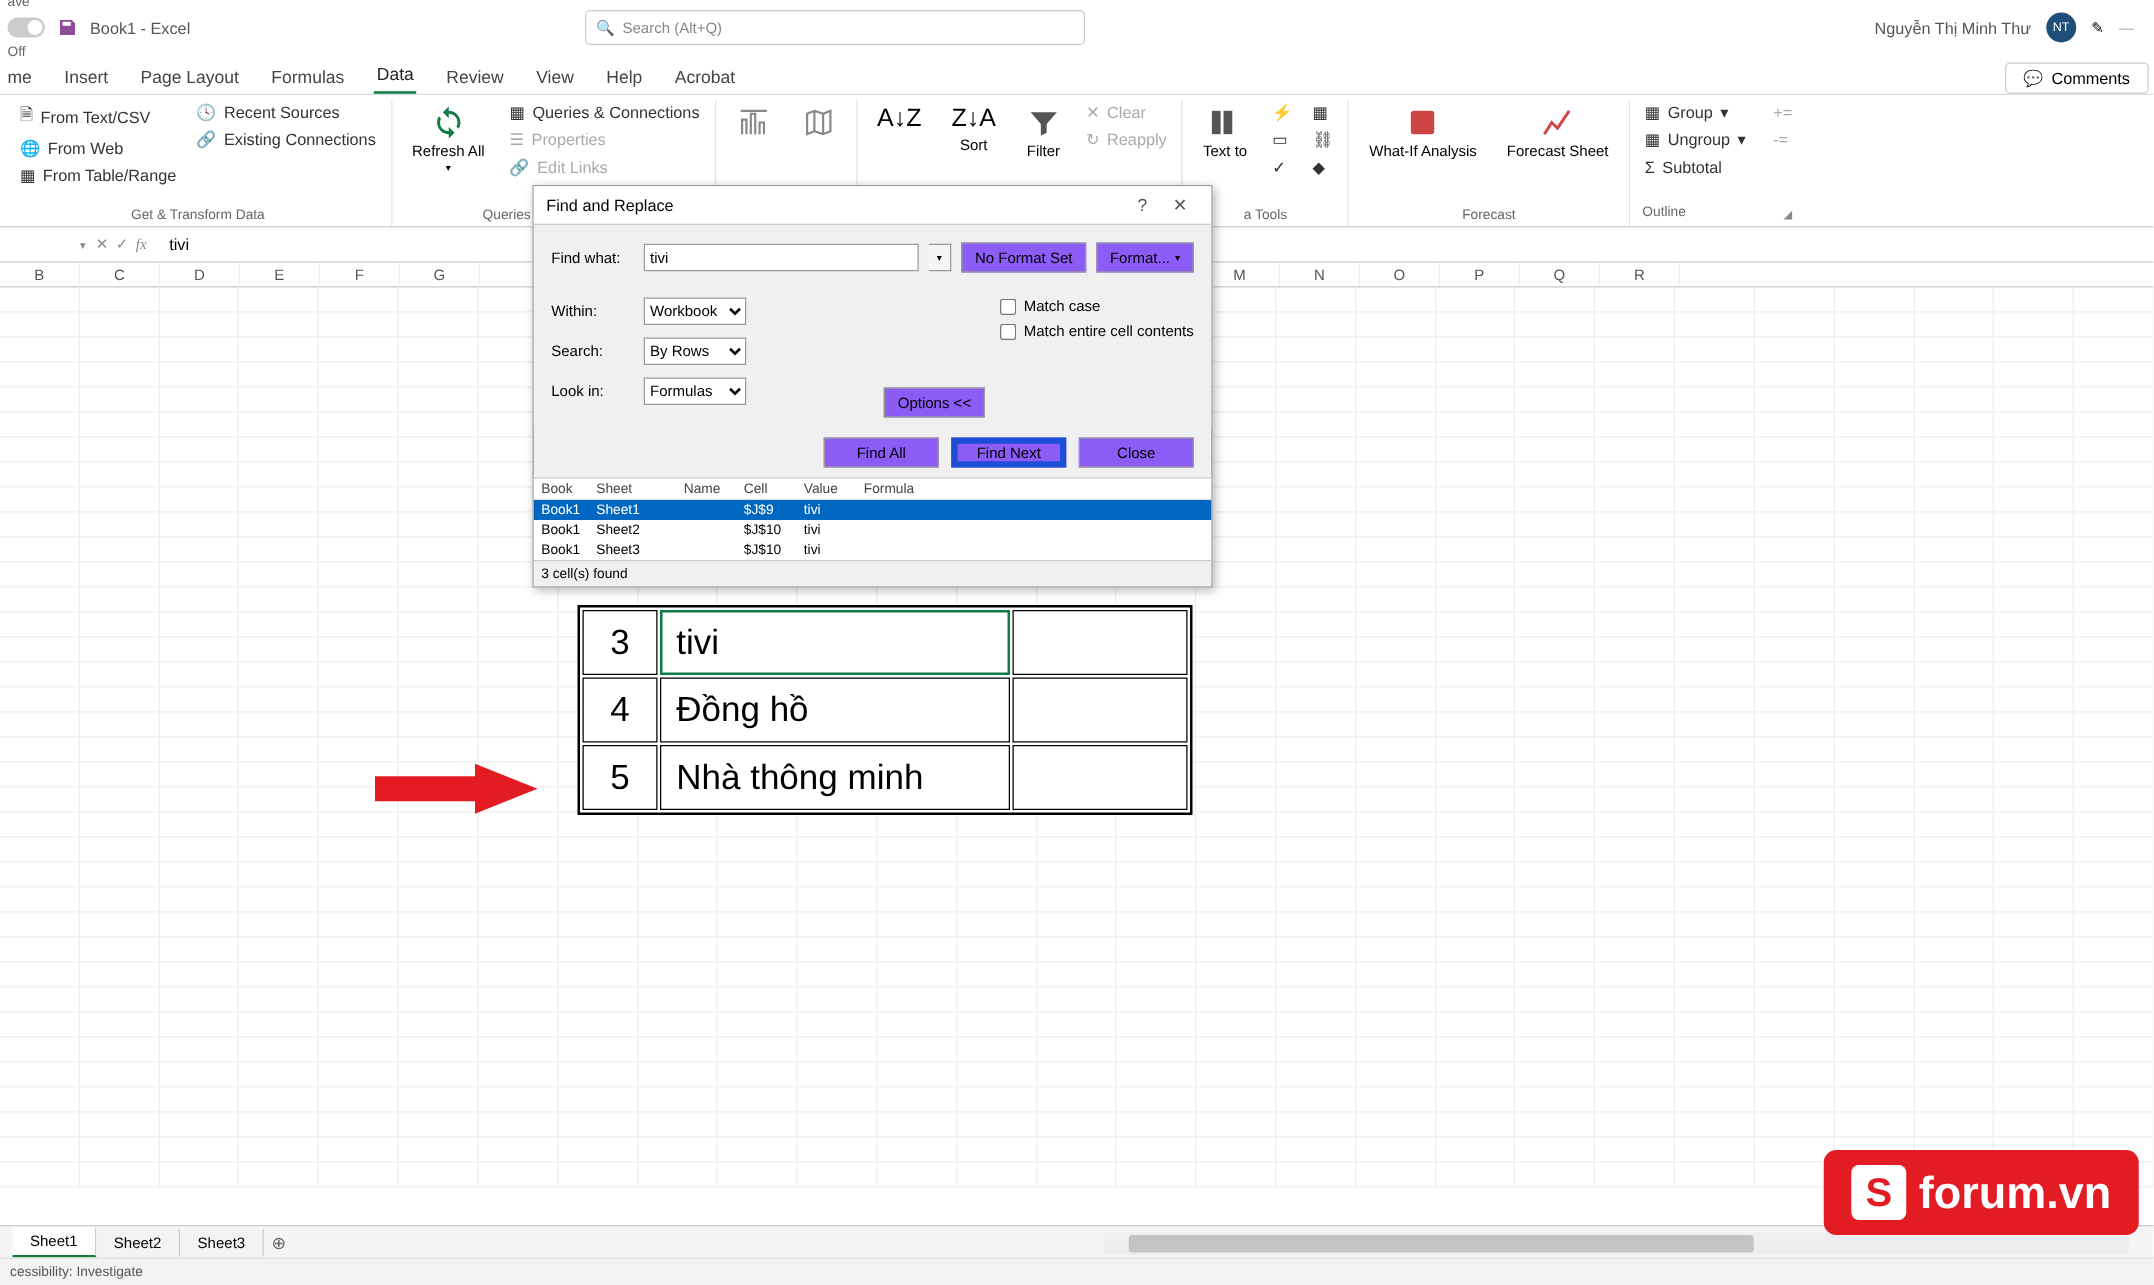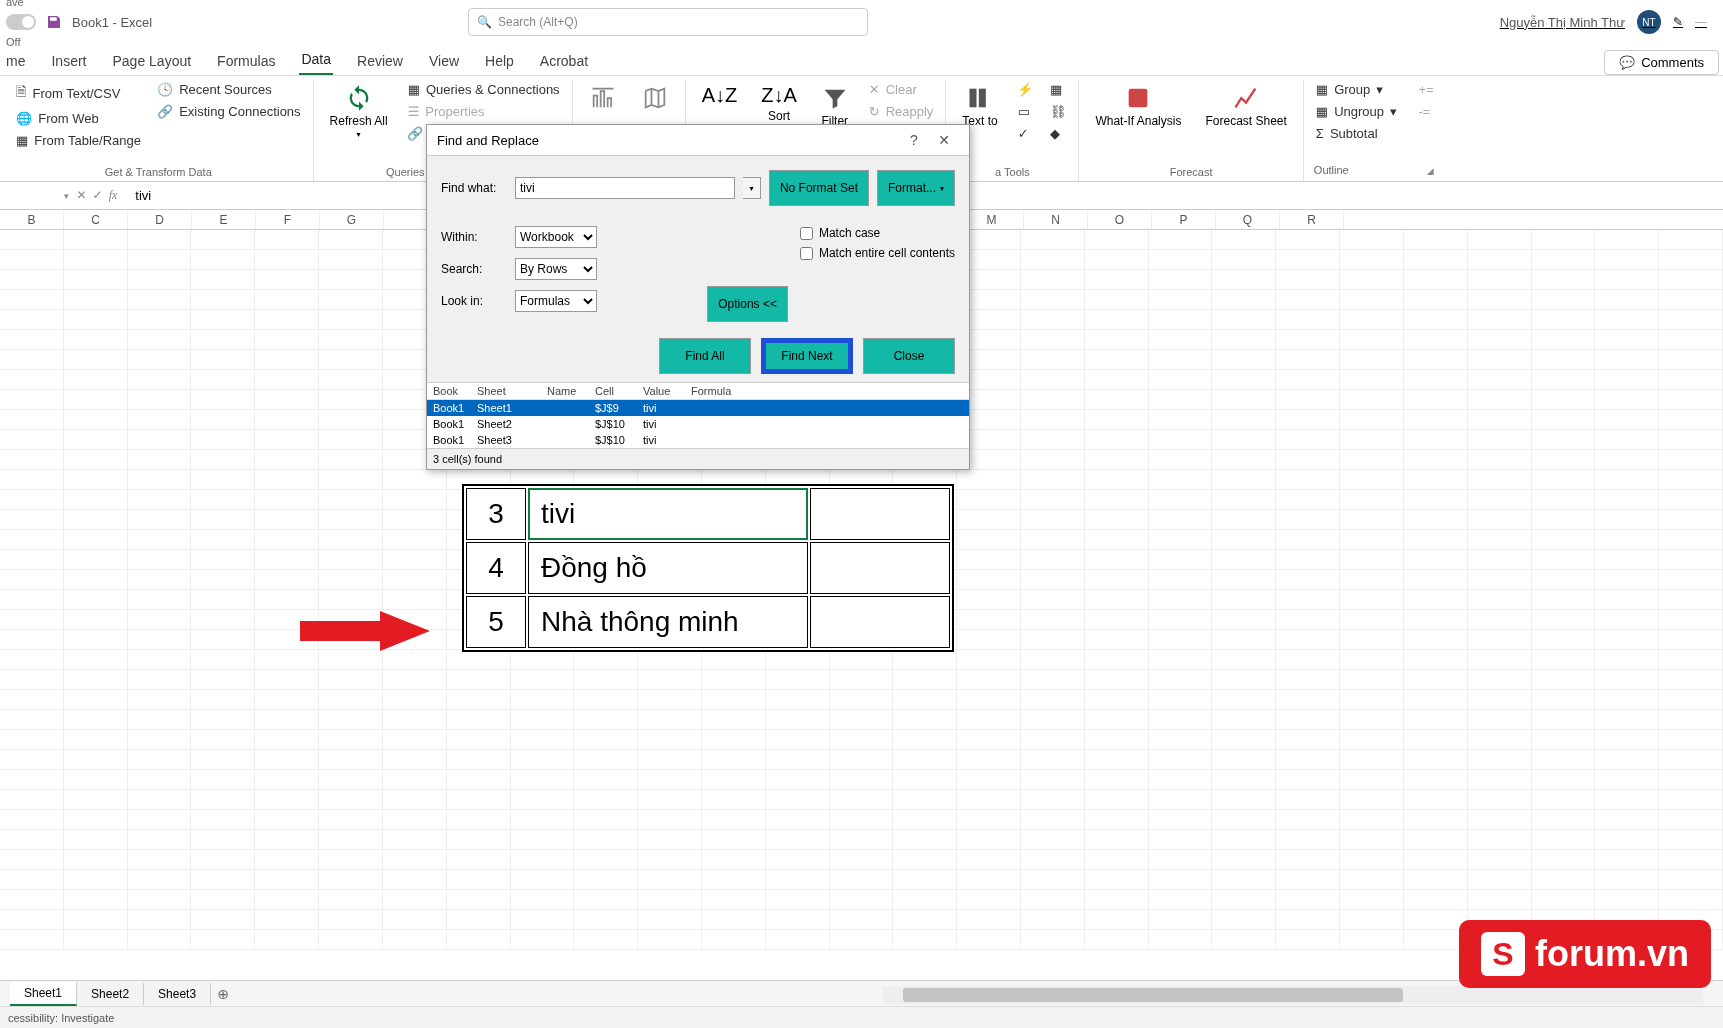--- a/index.html
+++ b/index.html
@@ -6,21 +6,21 @@
 body { background: #fff; font-size: 12px; overflow: hidden; width: 1723px; height: 1028px; position: relative; }
 
 
 .titlebar { height: 44px; display: flex; align-items: center; padding: 0 6px; background: #fff; }
 .autosave { display: flex; align-items: flex-start; gap: 6px; font-size: 11px; color: #666; flex-direction: column; }
 .toggle { width: 30px; height: 16px; background: #ccc; border-radius: 8px; position: relative; }
 .toggle::after { content:''; position: absolute; right: 2px; top: 2px; width: 12px; height: 12px; background: #fff; border-radius: 50%; }
 .save-ic { width: 16px; height: 16px; margin: 0 10px; fill: #8f4a9c; }
 .booktitle { font-size: 13px; color: #555; }
 .searchbox { margin-left: auto; margin-right: auto; width: 400px; height: 28px; border: 1px solid #ccc; border-radius: 4px; display: flex; align-items: center; padding: 0 8px; color: #888; gap: 6px; }
-.tbar-right { display: flex; align-items: center; gap: 12px; margin-left: auto; padding-right: 10px; text-decoration: underline; }
+.tbar-right { display: flex; align-items: center; gap: 12px; margin-left: auto; padding-right: 10px; }
 .user { font-size: 13px; color: #555; }
 .avatar { width: 24px; height: 24px; border-radius: 50%; background: #1f4e79; color: #fff; display: flex; align-items: center; justify-content: center; font-size: 10px; }
 
 
 .ribbon-tabs { height: 32px; display: flex; align-items: flex-end; gap: 22px; padding: 0 4px; border-bottom: 1px solid #ddd; }
 .rtab { font-size: 14px; padding: 6px 2px; color: #444; cursor: pointer; }
 .rtab.active { border-bottom: 2px solid #107c41; color: #222; font-weight: 500; }
 .comments-btn { margin-left: auto; border: 1px solid #ccc; border-radius: 4px; padding: 4px 14px; font-size: 13px; display: flex; align-items: center; gap: 6px; }
 
 
@@ -52,33 +52,33 @@
 
 .datatable { position: absolute; left: 462px; top: 274px; border: 2px solid #000; background: #fff; }
 .datatable tr { height: 52px; }
 .datatable td { border: 1px solid #000; padding: 0 12px; font-size: 28px; }
 .datatable td:first-child { width: 60px; text-align: center; }
 .datatable td:nth-child(2) { width: 280px; }
 .datatable td:nth-child(3) { width: 140px; }
 .datatable tr.sel td:nth-child(2) { outline: 2px solid #107c41; outline-offset: -2px; }
 
 
-.dialog { position: absolute; left: 426px; top: 124px; width: 544px; background: #f0f0f0; border: 1px solid #999; box-shadow: 2px 2px 8px rgba(0,0,0,0.3); }
+.dialog { position: absolute; left: 426px; top: 148px; width: 544px; background: #f0f0f0; border: 1px solid #999; box-shadow: 2px 2px 8px rgba(0,0,0,0.3); }
 .dlg-title { height: 30px; display: flex; align-items: center; padding: 0 10px; font-size: 13px; background: #fff; }
 .dlg-title .spacer { flex: 1; }
 .dlg-title .wbtn { width: 30px; text-align: center; font-size: 14px; color: #555; cursor: pointer; }
 .dlg-tabs { display: flex; background: #fff; padding-left: 10px; }
 .dtab { padding: 6px 20px; font-size: 12px; border: 1px solid #ccc; border-bottom: none; background: #f5f5f5; cursor: pointer; }
 .dtab.active { background: #fff; border-top: 1px solid #ccc; position: relative; top: 1px; }
 .dlg-body { padding: 14px 14px 8px; background: #f0f0f0; border-top: 1px solid #ccc; }
 .frow { display: flex; align-items: center; gap: 8px; margin-bottom: 10px; }
 .flabel { width: 66px; font-size: 12px; }
 .finput { flex: 1; height: 22px; border: 1px solid #999; background: #fff; font-size: 12px; padding: 0 4px; }
 .fdrop { width: 18px; height: 22px; border: 1px solid #999; border-left: none; background: #f5f5f5; display: flex; align-items: center; justify-content: center; font-size: 8px; }
-.fbtn { height: 36px; padding: 0 10px; border: 1px solid #999; background: #14b8a6; font-size: 12px; cursor: pointer; }
+.fbtn { height: 24px; padding: 0 10px; border: 1px solid #999; background: #8b5cf6; font-size: 12px; cursor: pointer; }
 .fbtn.primary { border: 5px solid #1d4ed8; }
 .sel-combo { display: flex; }
 .sel-combo select { width: 82px; height: 22px; border: 1px solid #999; font-size: 12px; background: #fff; }
 .chk { display: flex; align-items: center; gap: 6px; font-size: 12px; }
 .chk input { width: 13px; height: 13px; }
 .dlg-btns { display: flex; justify-content: flex-end; gap: 10px; padding: 8px 14px; }
 .dlg-btns .fbtn { width: 92px; }
 
 
 .results { background: #fff; border-top: 1px solid #ccc; }

